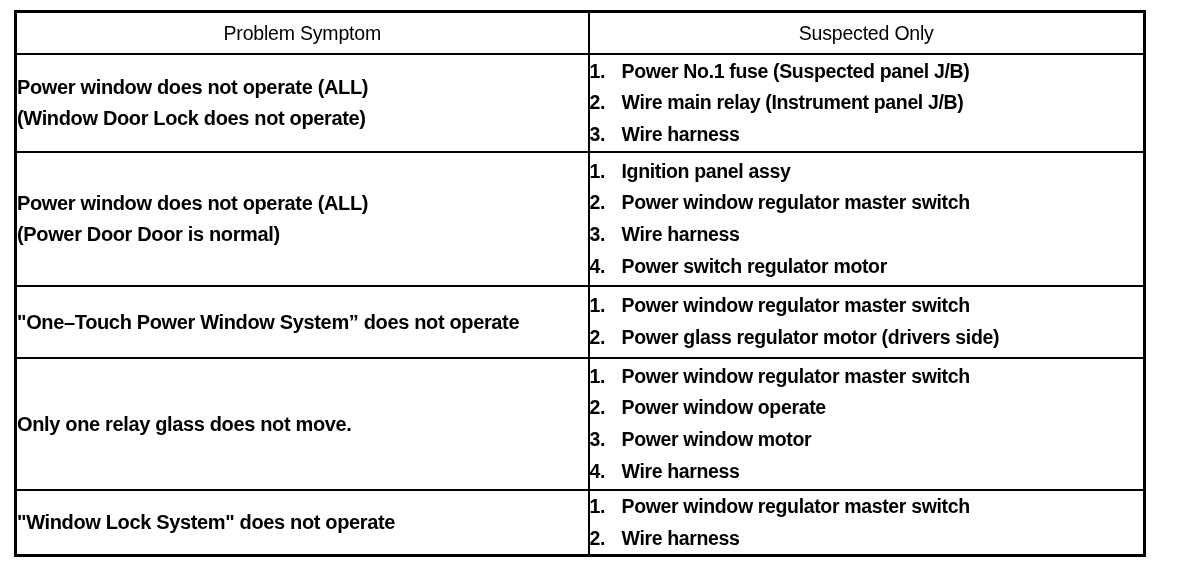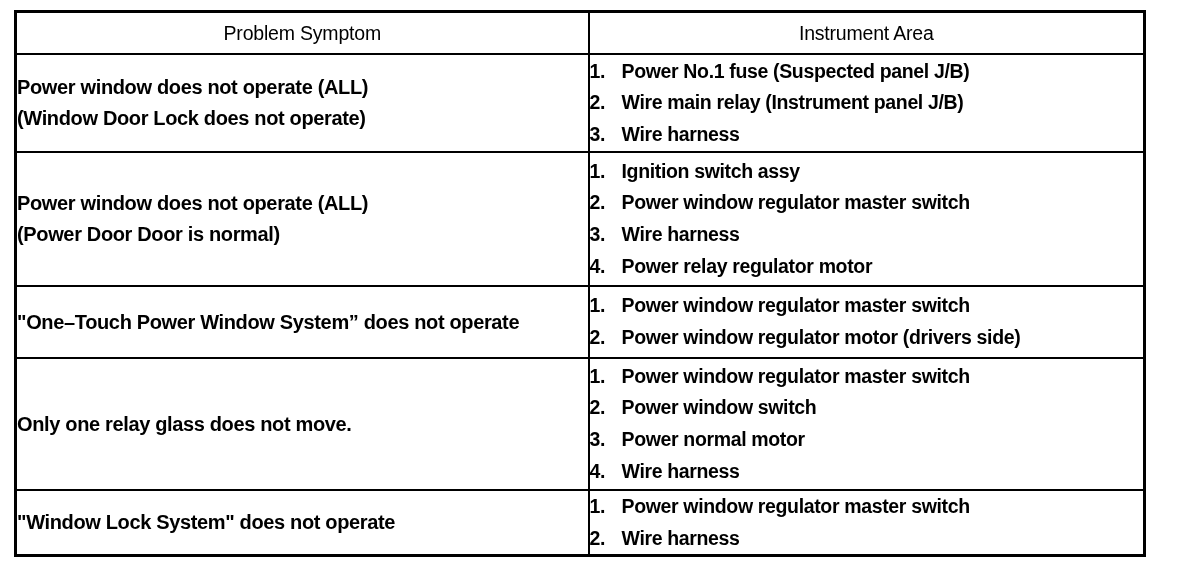--- a/index.html
+++ b/index.html
@@ -106,21 +106,21 @@
 
   <table id="diag-table">
     <colgroup>
       <col class="c-symptom">
       <col class="c-area">
     </colgroup>
 
     <thead>
       <tr>
         <th>Problem Symptom</th>
-        <th>Instrument Area</th>
+        <th>Suspected Only</th>
       </tr>
     </thead>
 
     <tbody id="table-body">
         <tr class="r1">
           <td class="symptom">
             <span class="line">Power window does not operate (ALL)</span>
             <span class="line">(Window Door Lock does not operate)</span>
           </td>
           <td class="area">
@@ -142,71 +142,71 @@
         </tr>
         <tr class="r2">
           <td class="symptom">
             <span class="line">Power window does not operate (ALL)</span>
             <span class="line">(Power Door Door is normal)</span>
           </td>
           <td class="area">
             <ol class="area-list">
               <li>
                 <span class="num">1.</span>
-                <span class="txt">Ignition switch assy</span>
+                <span class="txt">Ignition panel assy</span>
               </li>
               <li>
                 <span class="num">2.</span>
                 <span class="txt">Power window regulator master switch</span>
               </li>
               <li>
                 <span class="num">3.</span>
                 <span class="txt">Wire harness</span>
               </li>
               <li>
                 <span class="num">4.</span>
-                <span class="txt">Power relay regulator motor</span>
+                <span class="txt">Power switch regulator motor</span>
               </li>
             </ol>
           </td>
         </tr>
         <tr class="r3">
           <td class="symptom">
             <span class="line">"One–Touch Power Window System” does not operate</span>
           </td>
           <td class="area">
             <ol class="area-list">
               <li>
                 <span class="num">1.</span>
                 <span class="txt">Power window regulator master switch</span>
               </li>
               <li>
                 <span class="num">2.</span>
-                <span class="txt">Power window regulator motor (drivers side)</span>
+                <span class="txt">Power glass regulator motor (drivers side)</span>
               </li>
             </ol>
           </td>
         </tr>
         <tr class="r4">
           <td class="symptom">
             <span class="line">Only one relay glass does not move.</span>
           </td>
           <td class="area">
             <ol class="area-list">
               <li>
                 <span class="num">1.</span>
                 <span class="txt">Power window regulator master switch</span>
               </li>
               <li>
                 <span class="num">2.</span>
-                <span class="txt">Power window switch</span>
+                <span class="txt">Power window operate</span>
               </li>
               <li>
                 <span class="num">3.</span>
-                <span class="txt">Power normal motor</span>
+                <span class="txt">Power window motor</span>
               </li>
               <li>
                 <span class="num">4.</span>
                 <span class="txt">Wire harness</span>
               </li>
             </ol>
           </td>
         </tr>
         <tr class="r5">
           <td class="symptom">

